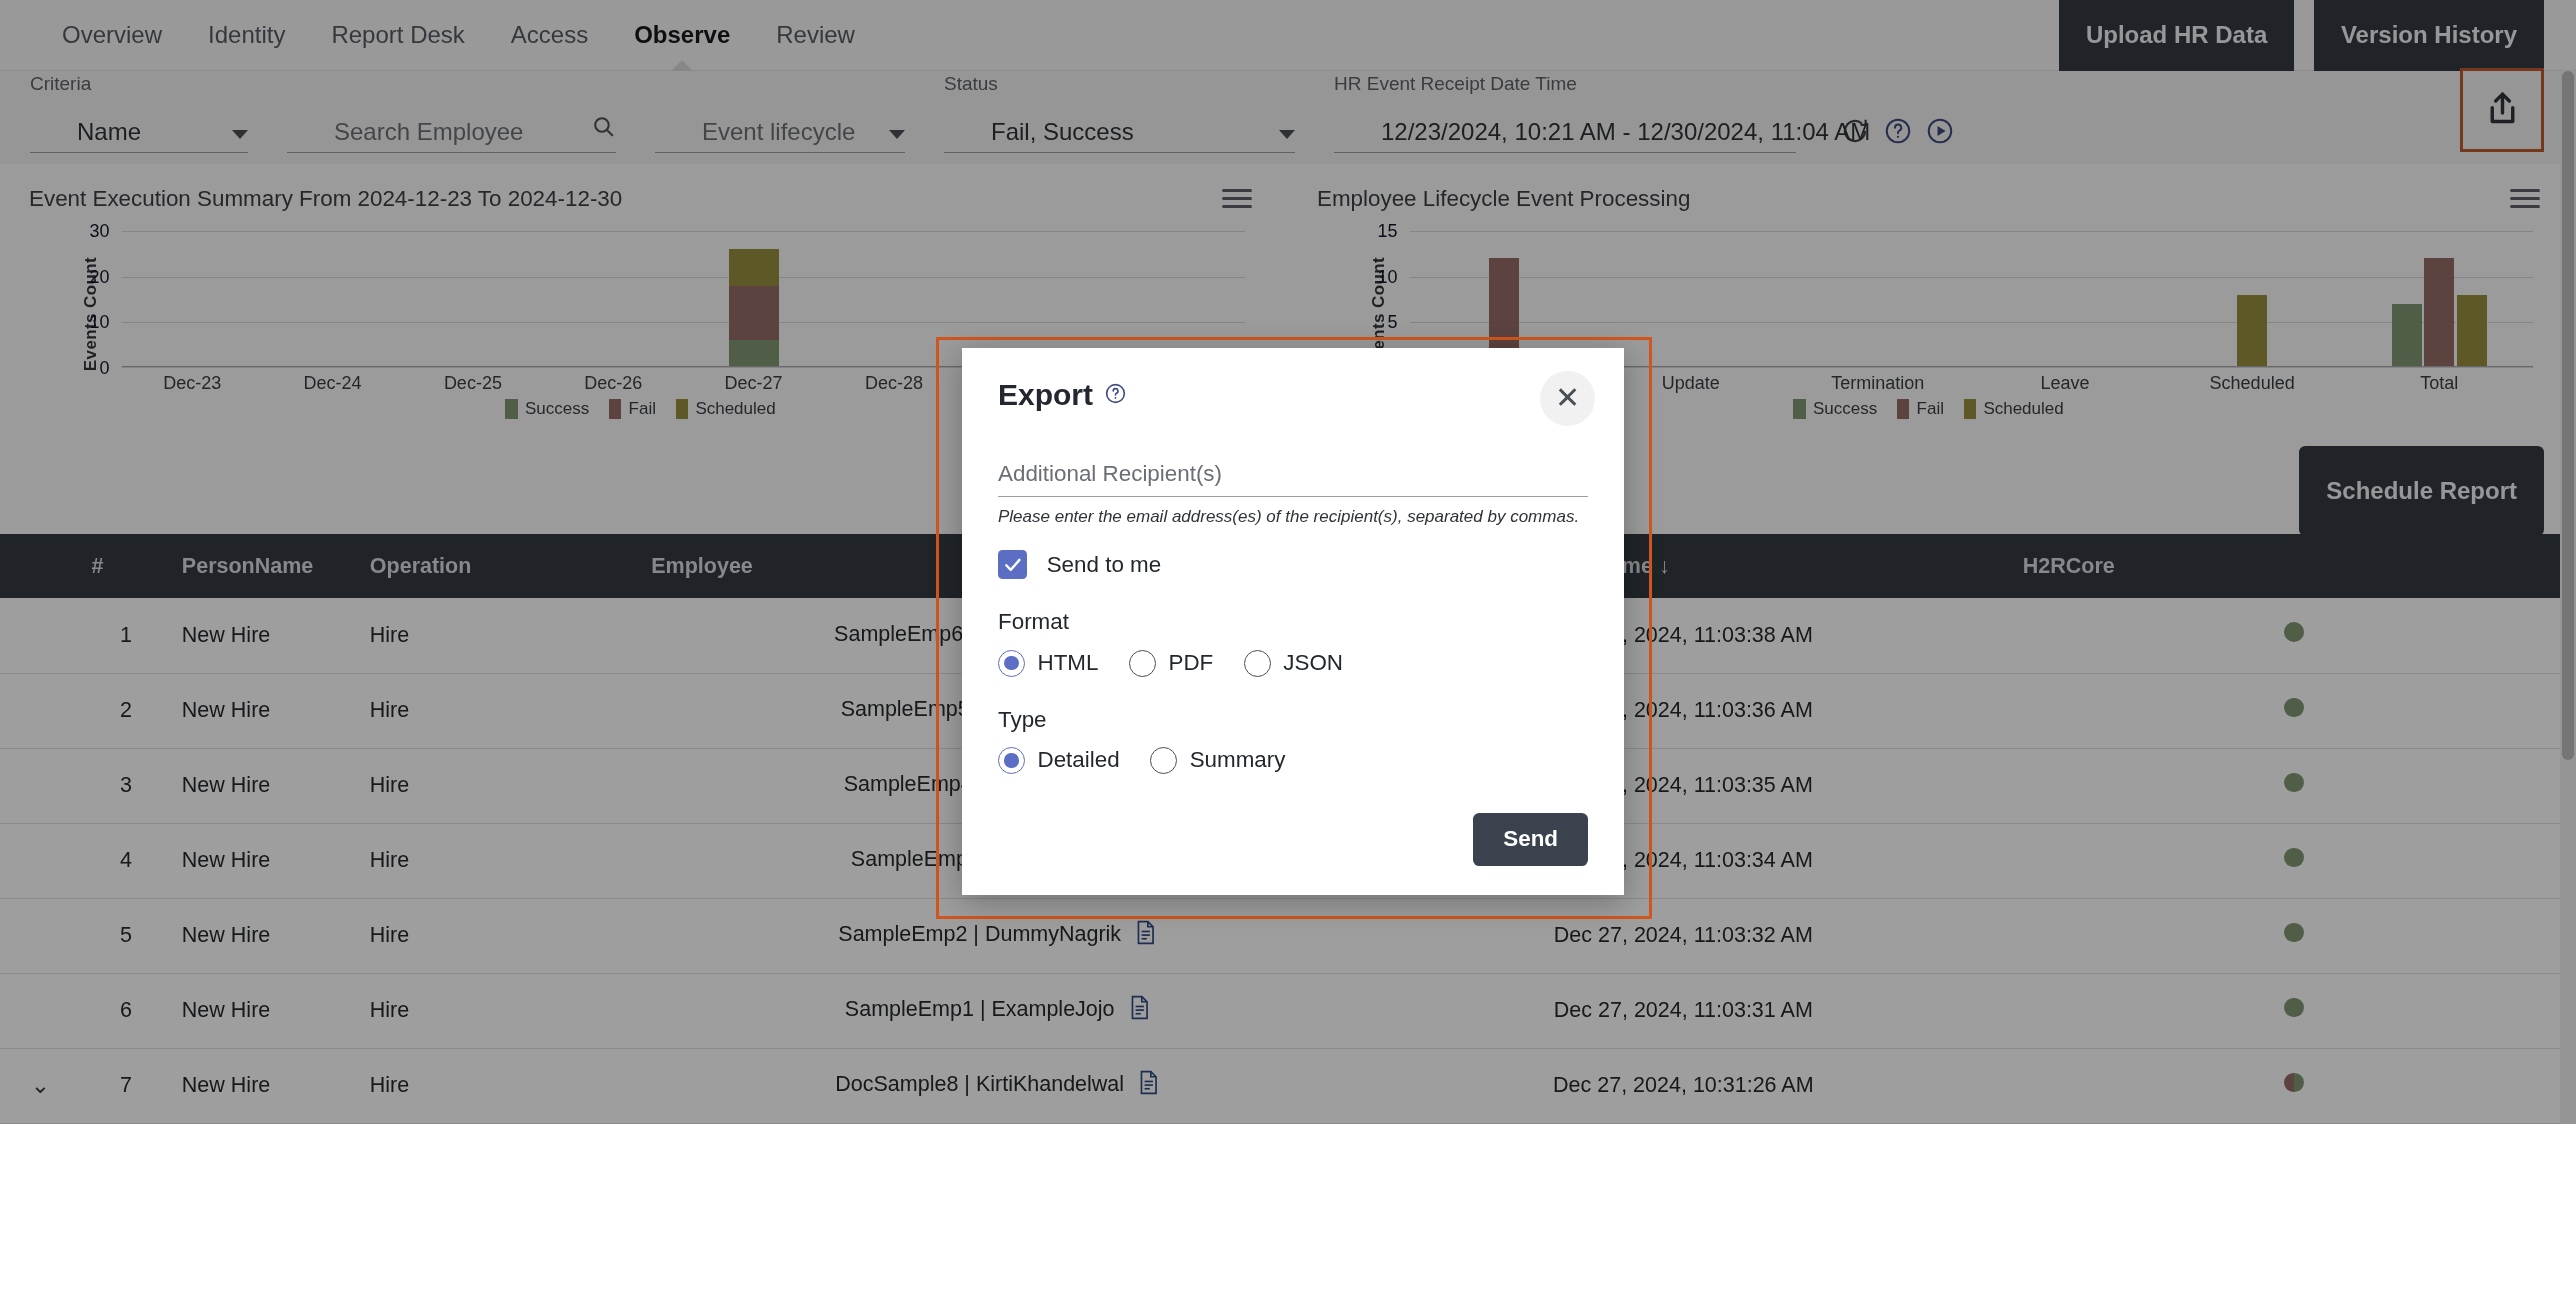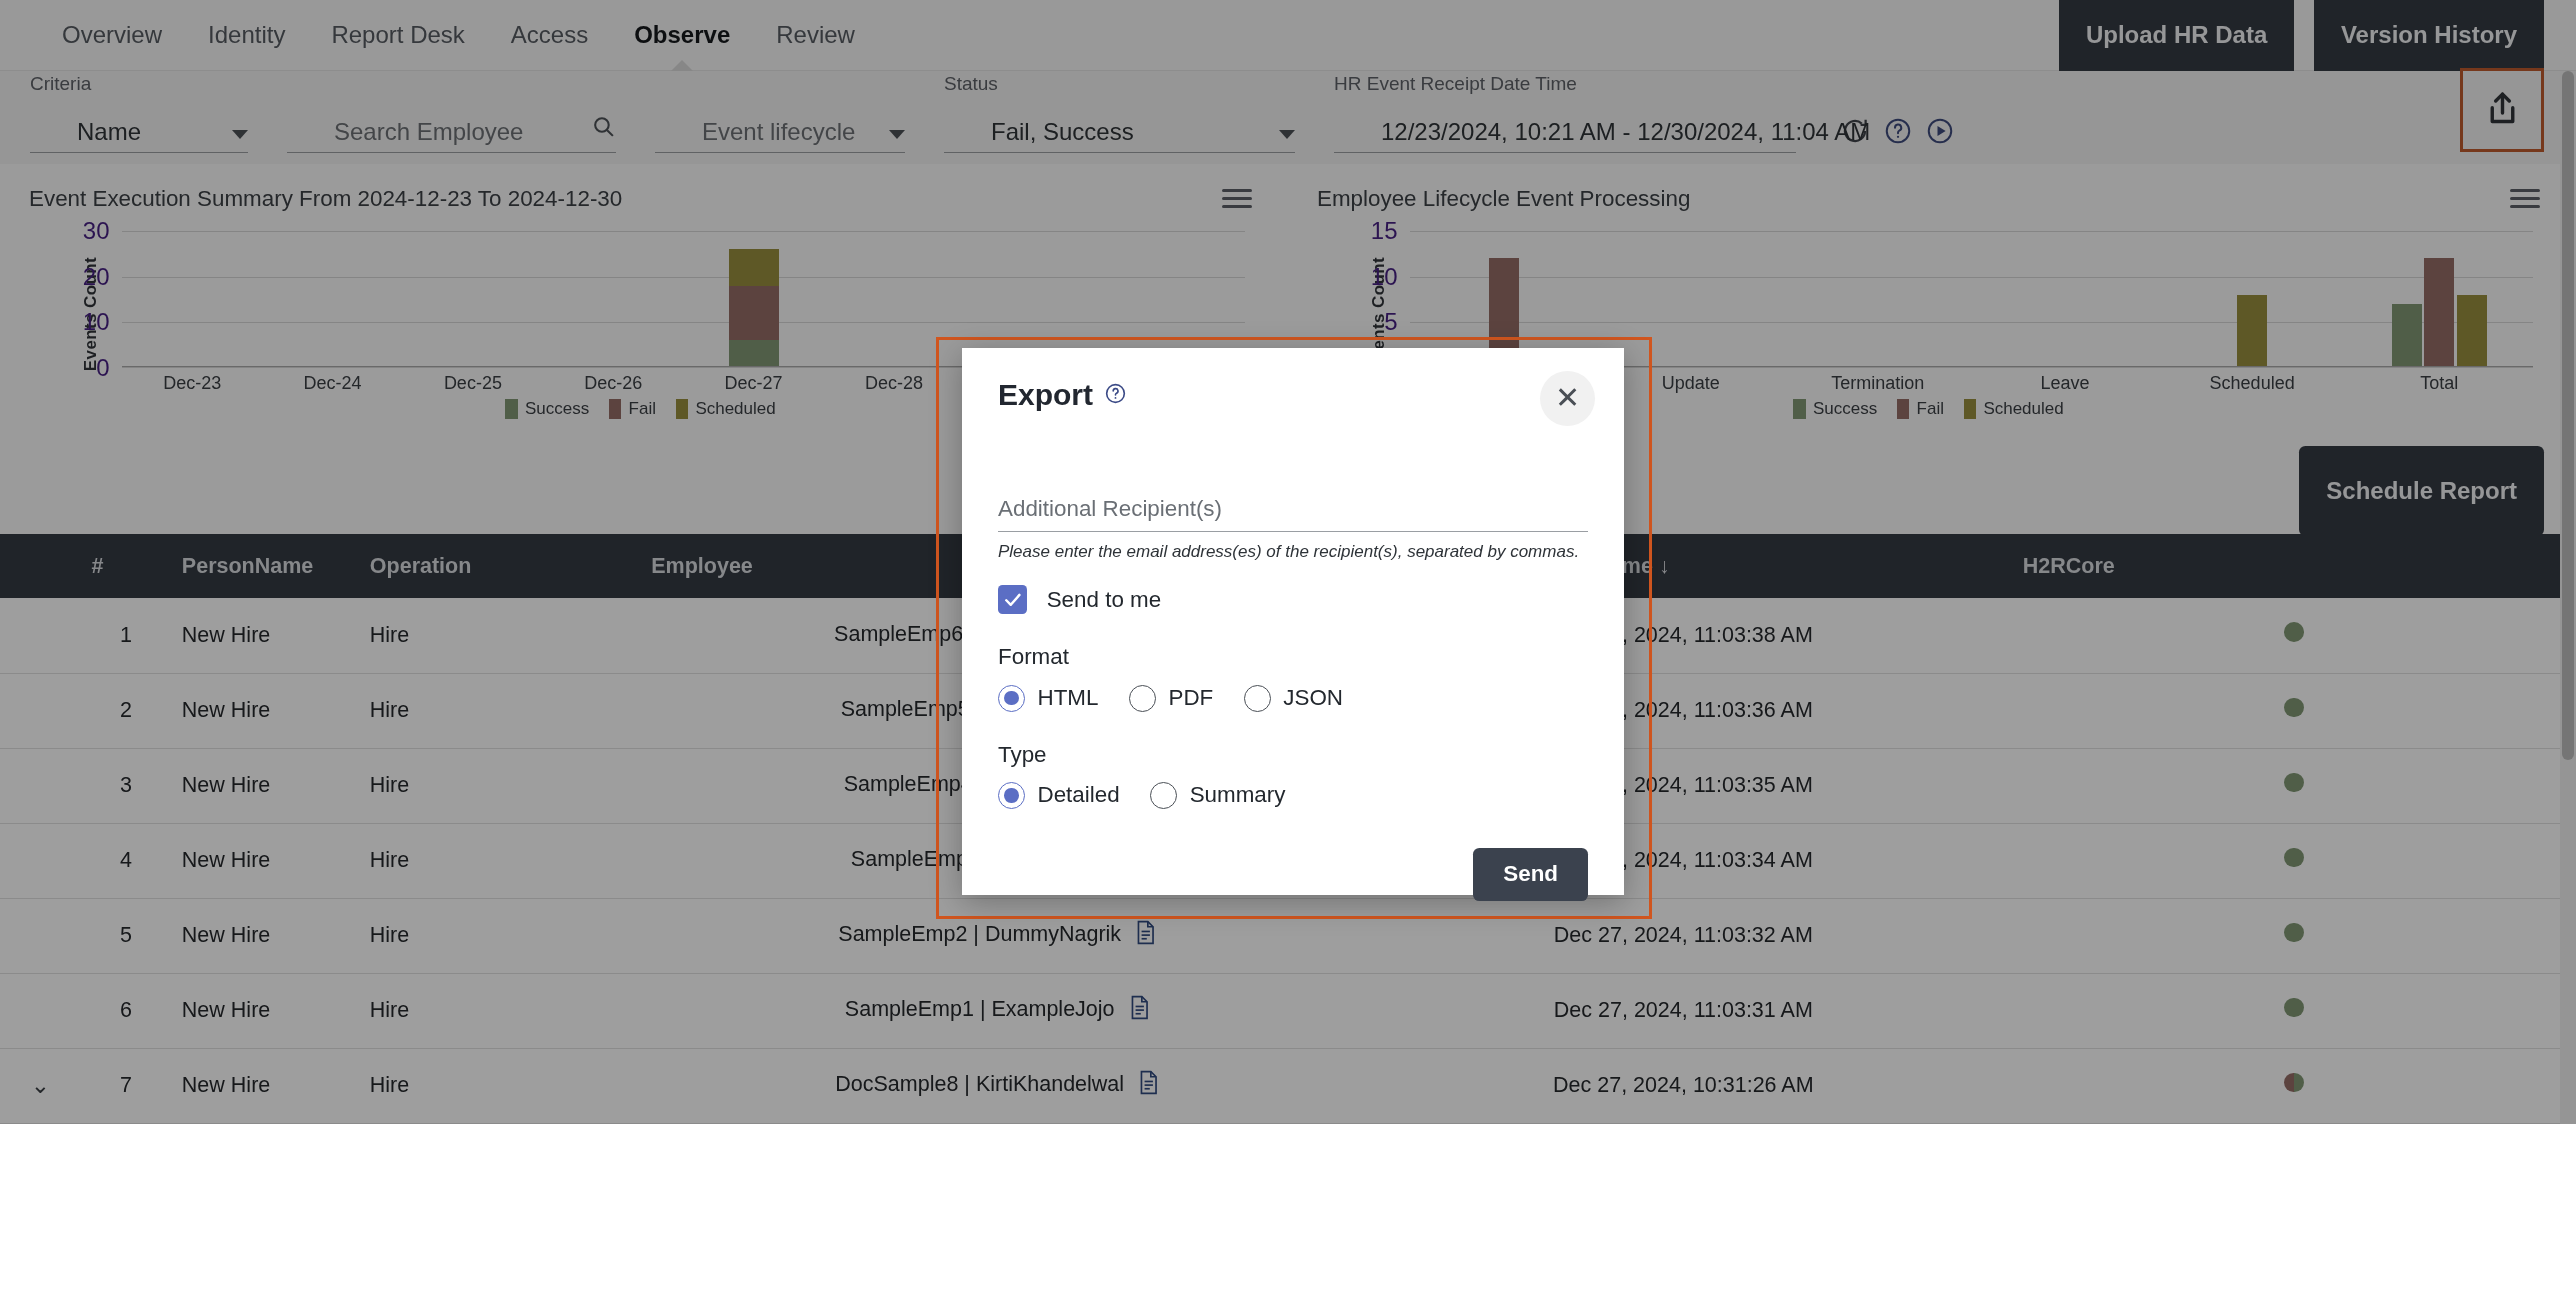--- a/index.html
+++ b/index.html
@@ -118,21 +118,21 @@
     transform: translateY(-50%) rotate(-90deg);
     transform-origin: center;
     font-size: 17px; font-weight: 700; color: #2f343a;
     white-space: nowrap; letter-spacing: 0.4px;
   }
   .grid { position: absolute; left: 93px; right: 7.2px; top: 0; bottom: 30px; }
   .gridline { position: absolute; left: 0; right: 0; height: 0.9px; background: #d6d6d6; }
   .ytick {
     position: absolute; right: 100%; margin-right: 12.5px;
     transform: translateY(-50%);
-    font-size: 24px; color: #4c1d95; white-space: nowrap;
+    font-size: 18px; color: #0f172a; white-space: nowrap;
   }
   .bars { position: absolute; left: 0; right: 0; bottom: 0; top: 0; display: flex; }
   .bar-slot { flex: 1 1 0; display: flex; align-items: flex-end; justify-content: center; gap: 3.6px; height: 100%; }
   .bar-stack { width: 50px; display: flex; flex-direction: column; justify-content: flex-end; height: 100%; }
   .seg { width: 100%; }
   .bar-group { display: flex; align-items: flex-end; gap: 2.7px; height: 100%; }
   .bar { width: 30px; }
   .xaxis { position: absolute; left: 93px; right: 7.2px; bottom: 0; height: 30px; display: flex; }
   .xtick { flex: 1 1 0; text-align: center; font-size: 18px; color: #3a3f45; padding-top: 5.4px; white-space: nowrap; }
   .axisline { position: absolute; left: 93px; right: 7.2px; bottom: 30px; height: 0.9px; background: #a9a9a9; }
@@ -191,21 +191,21 @@
   .modal-title { font-size: 30px; font-weight: 700; color: #222730; display: flex; align-items: center; gap: 10.7px; }
   .help-ic { cursor: pointer; }
   .close-btn {
     width: 55px; height: 55px; border-radius: 50%;
     background: #f1f1f1; border: none; cursor: pointer;
     display: flex; align-items: center; justify-content: center;
     font-size: 30px; color: #4a4f56; line-height: 1;
     font-family: "Liberation Sans", sans-serif;
     margin-top: -7.2px; margin-right: -7.2px;
   }
-  .recip-field { margin-top: 68px; }
+  .recip-field { margin-top: 33px; }
   .recip-input {
     width: 100%; border: none; border-bottom: 0.9px solid #9a9ea3;
     background: transparent; outline: none;
     font-size: 22.4px; color: #2e3338; padding: 1.8px 0 9px 0;
     font-family: "Liberation Sans", sans-serif;
   }
   .recip-input::placeholder { color: #6a6f75; }
   .hint { font-size: 17px; font-style: italic; color: #2e3338; margin-top: 10.7px; }
   .checkrow { display: flex; align-items: center; gap: 19.7px; margin-top: 23px; }
   .chk {

